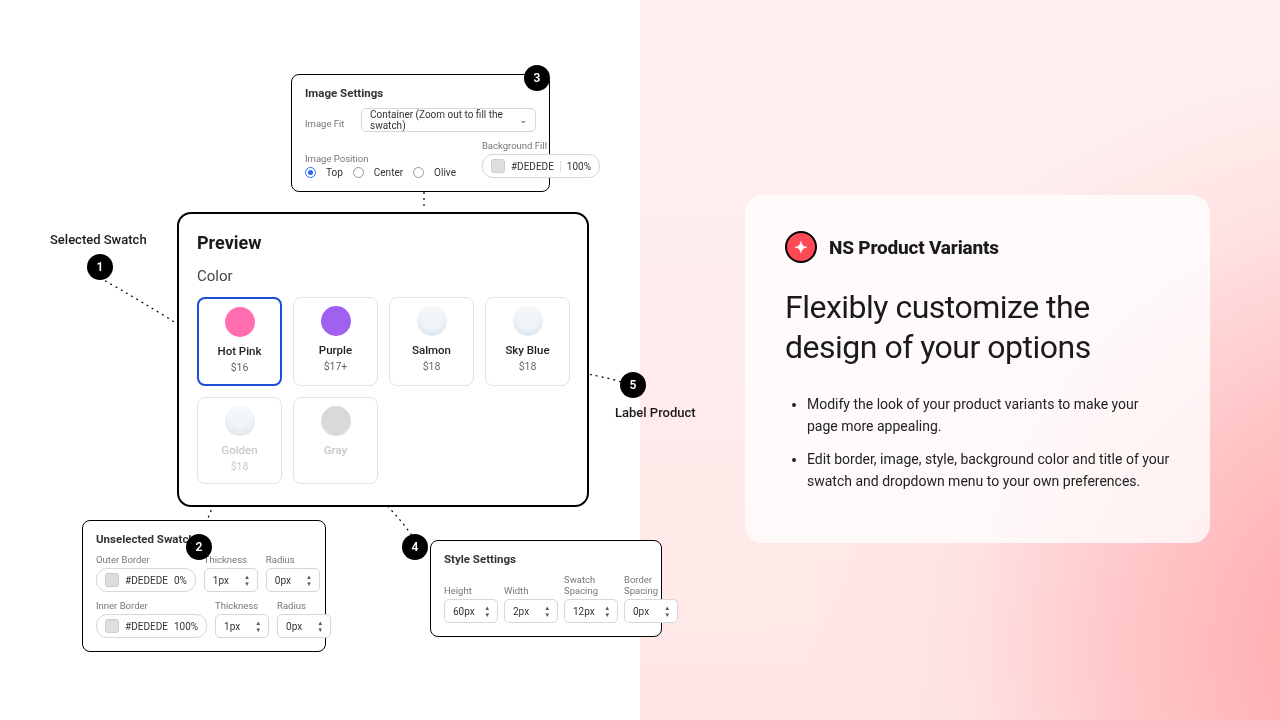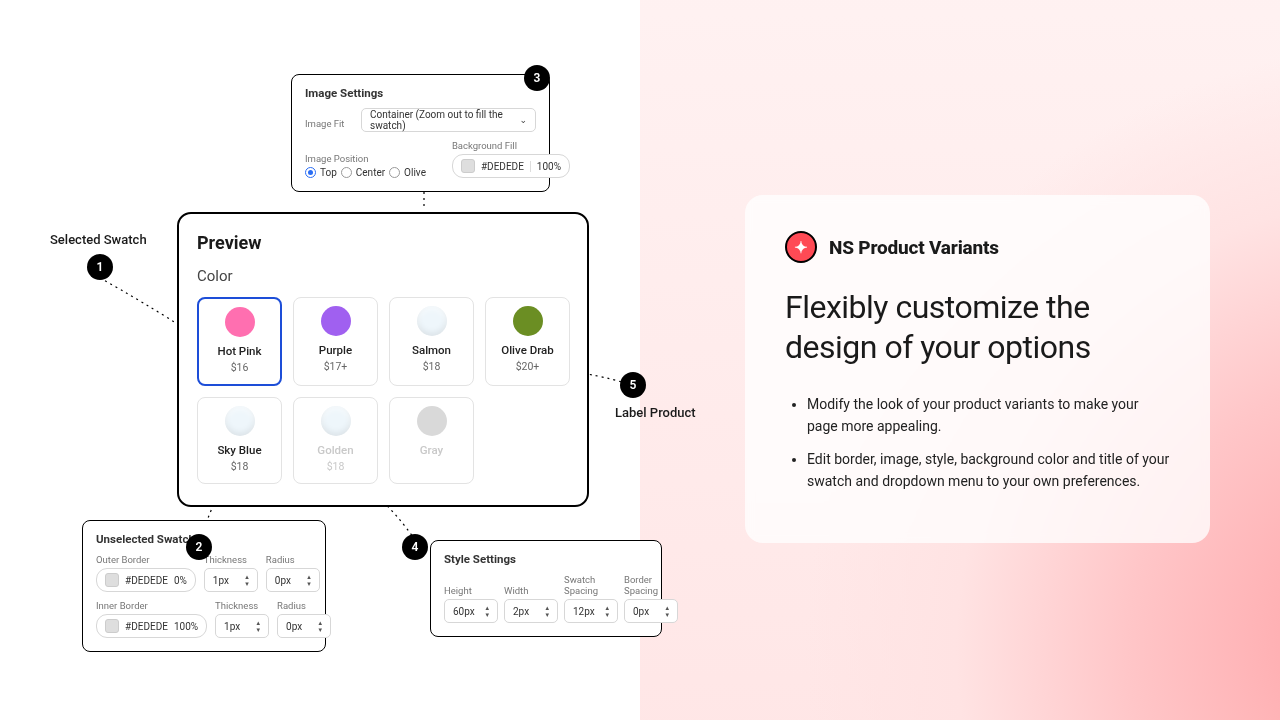--- a/index.html
+++ b/index.html
@@ -36,21 +36,21 @@
     border: 1px solid #d7d7d7; border-radius: 5px; height: 24px;
     padding: 0 8px; font-size: 10px; display: flex; align-items: center;
     background: #fff; position: relative;
   }
   .input.wide { flex: 1; }
   .select-caret { position: absolute; right: 8px; font-size: 9px; color: #444; }
   .stepper { width: 54px; justify-content: space-between; }
   .stepper .arrows { font-size: 7px; line-height: 6px; color: #555; display: flex; flex-direction: column; gap: 1px; }
   .color-input { display: flex; align-items: center; gap: 6px; border-radius: 11px; }
   .color-chip { width: 14px; height: 14px; border-radius: 3px; border: 1px solid #ccc; background: #dedede; }
-  .radio-row { display: flex; gap: 4px; align-items: center; }
+  .radio-row { display: flex; gap: 10px; align-items: center; }
   .radio { width: 11px; height: 11px; border: 1.5px solid #999; border-radius: 50%; display: inline-flex; align-items: center; justify-content: center; }
   .radio.on { border-color: #2a6df4; }
   .radio.on::after { content: ""; width: 5px; height: 5px; border-radius: 50%; background: #2a6df4; }
   .radio-lbl { font-size: 10px; color: #333; }
 
   
   .preview {
     position: absolute; left: 177px; top: 212px; width: 412px; height: 295px;
     background: #fff; border: 2px solid #000; border-radius: 14px; padding: 18px 18px 20px;
   }
@@ -284,25 +284,20 @@
         <div class="dot" style="background: rgb(160, 96, 240);"></div>
         <div class="sw-name">Purple</div>
         <div class="sw-price">$17+</div>
       </div>
       <div class="swatch">
         <div class="dot img"></div>
         <div class="sw-name">Salmon</div>
         <div class="sw-price">$18</div>
       </div>
       <div class="swatch">
-        <div class="dot" style="background: rgb(107, 142, 35);"></div>
-        <div class="sw-name">Olive Drab</div>
-        <div class="sw-price">$20+</div>
-      </div>
-      <div class="swatch">
         <div class="dot img"></div>
         <div class="sw-name">Sky Blue</div>
         <div class="sw-price">$18</div>
       </div>
       <div class="swatch dim">
         <div class="dot img"></div>
         <div class="sw-name">Golden</div>
         <div class="sw-price">$18</div>
       </div>
       <div class="swatch dim">

